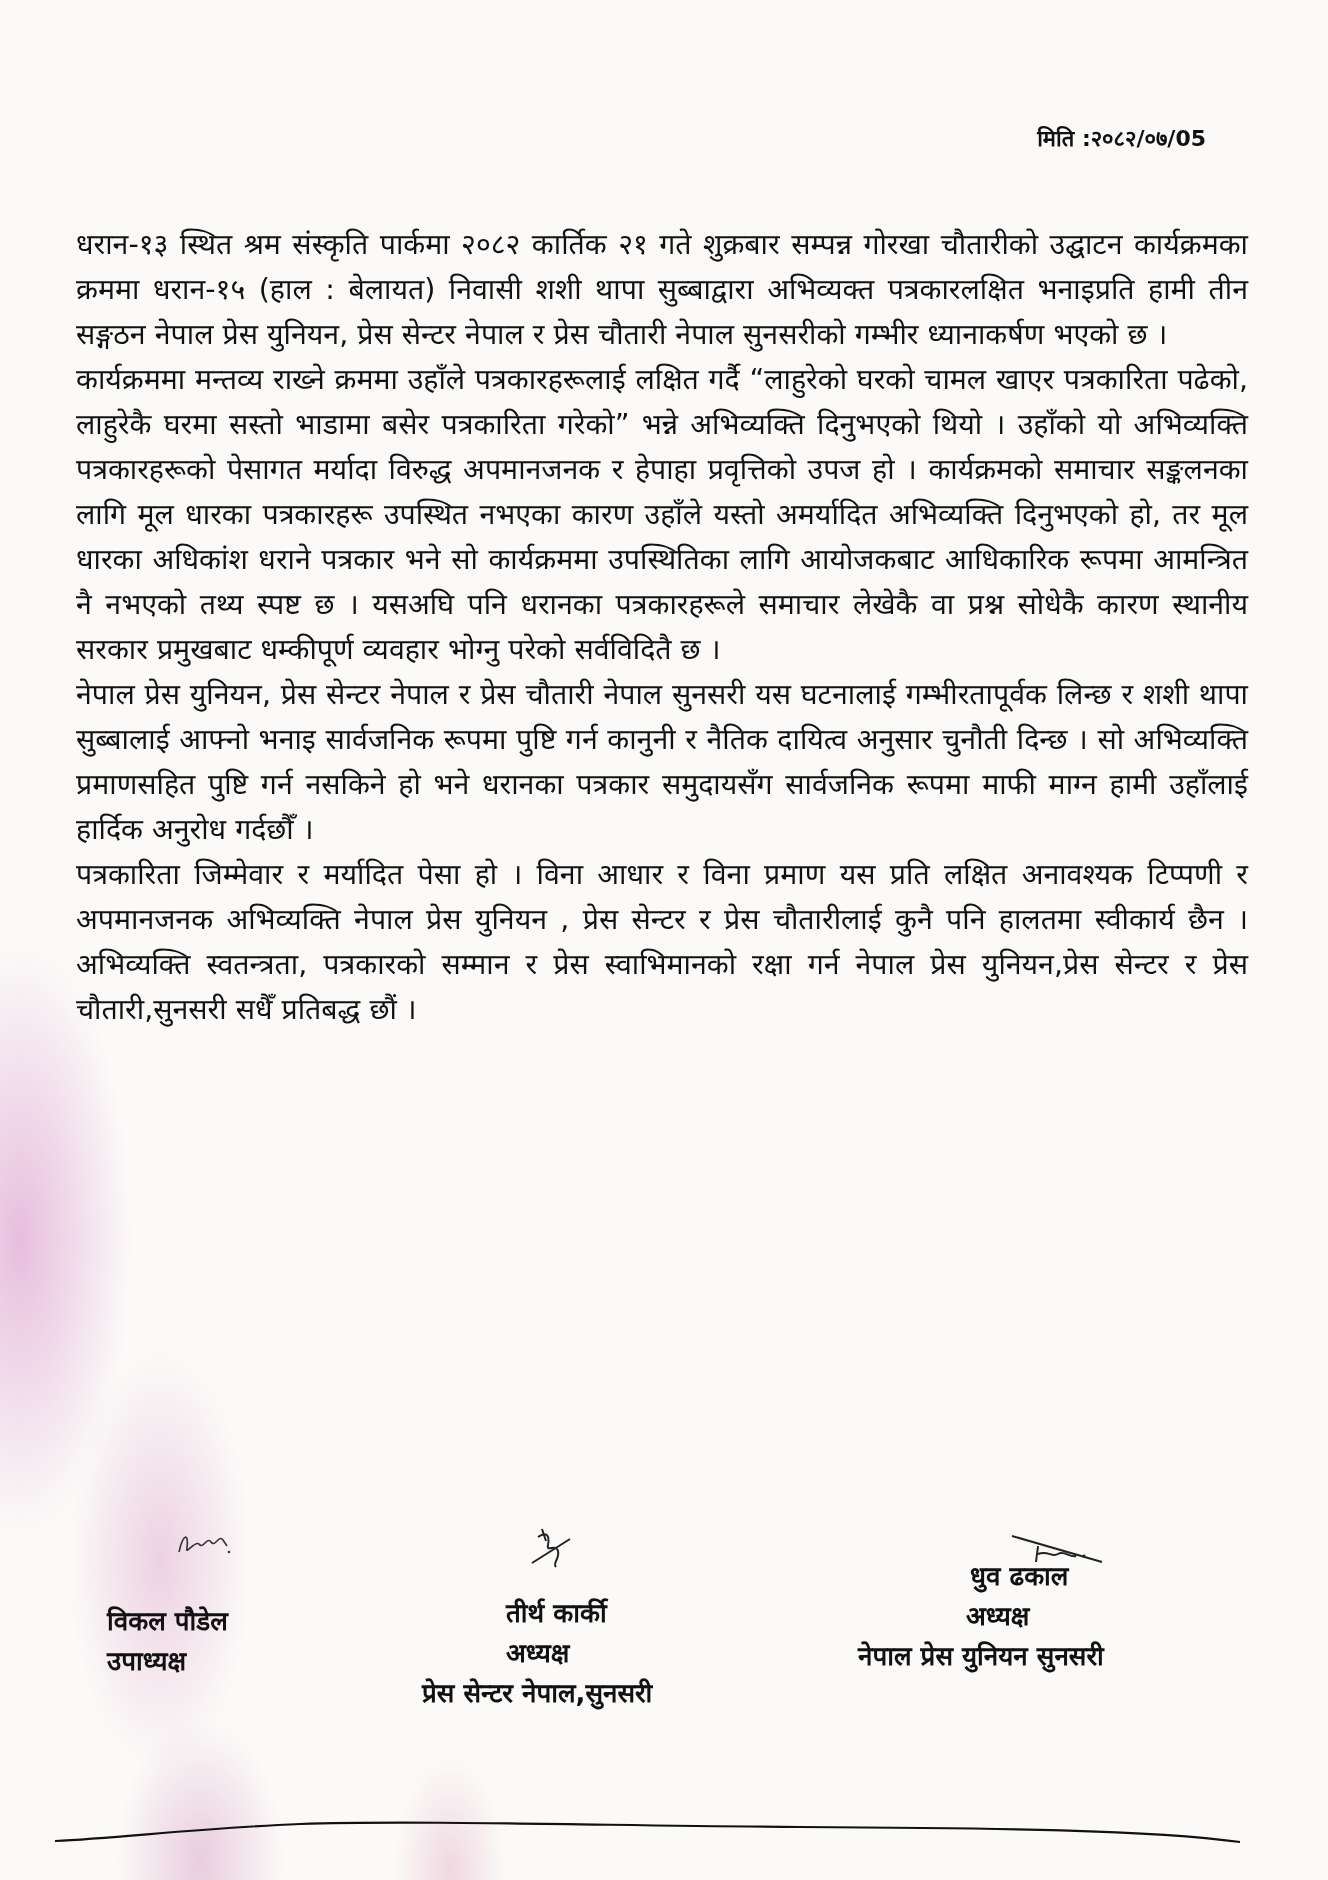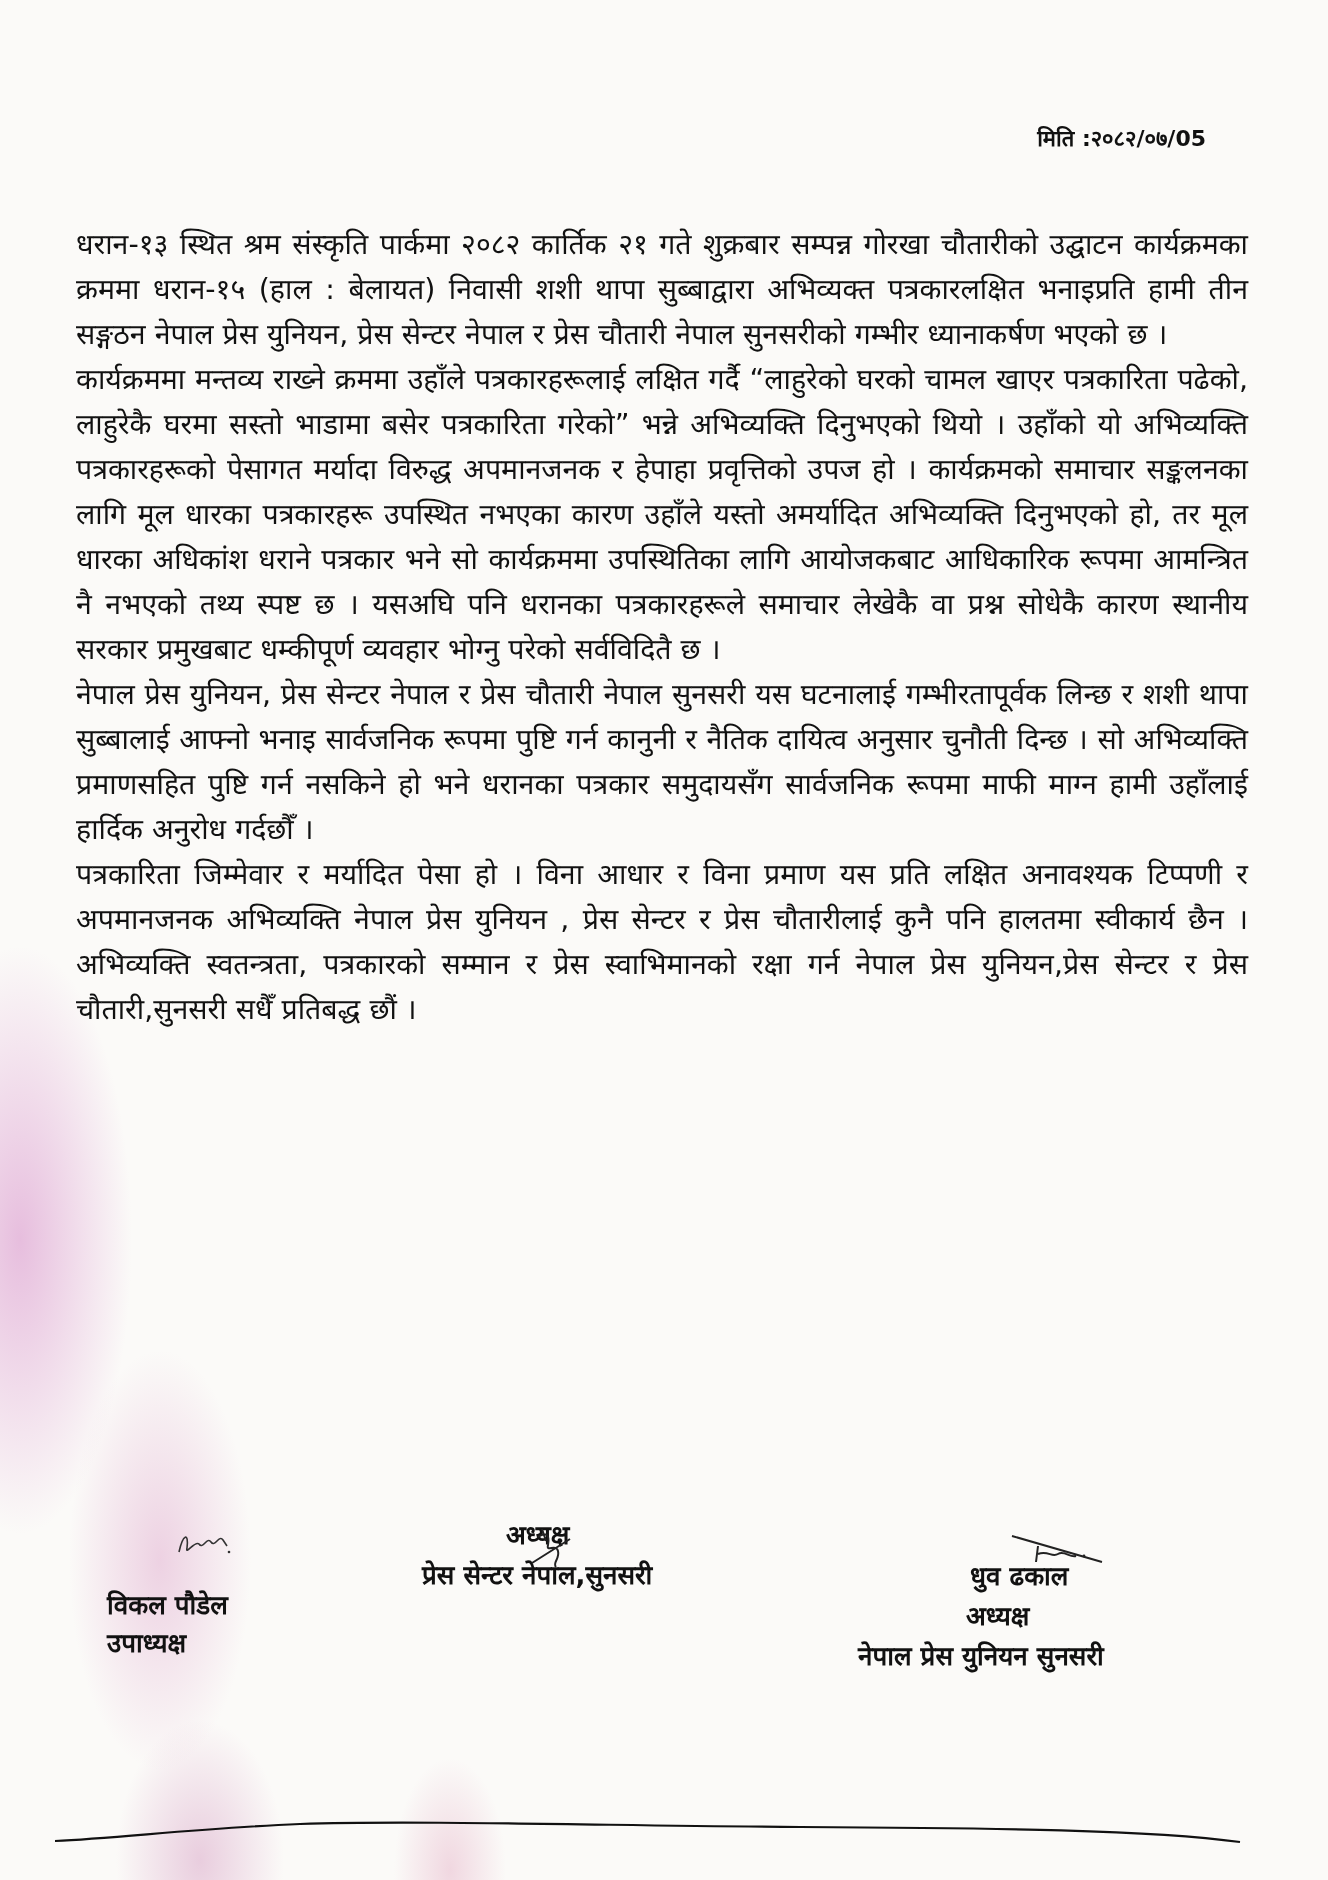--- a/index.html
+++ b/index.html
@@ -57,28 +57,29 @@
     <p>कार्यक्रममा मन्तव्य राख्ने क्रममा उहाँले पत्रकारहरूलाई लक्षित गर्दै “लाहुरेको घरको चामल खाएर पत्रकारिता पढेको, लाहुरेकै घरमा सस्तो भाडामा बसेर पत्रकारिता गरेको” भन्ने अभिव्यक्ति दिनुभएको थियो । उहाँको यो अभिव्यक्ति पत्रकारहरूको पेसागत मर्यादा विरुद्ध अपमानजनक र हेपाहा प्रवृत्तिको उपज हो । कार्यक्रमको समाचार सङ्कलनका लागि मूल धारका पत्रकारहरू उपस्थित नभएका कारण उहाँले यस्तो अमर्यादित अभिव्यक्ति दिनुभएको हो, तर मूल धारका अधिकांश धराने पत्रकार भने सो कार्यक्रममा उपस्थितिका लागि आयोजकबाट आधिकारिक रूपमा आमन्त्रित नै नभएको तथ्य स्पष्ट छ । यसअघि पनि धरानका पत्रकारहरूले समाचार लेखेकै वा प्रश्न सोधेकै कारण स्थानीय सरकार प्रमुखबाट धम्कीपूर्ण व्यवहार भोग्नु परेको सर्वविदितै छ ।</p>
     <p>नेपाल प्रेस युनियन, प्रेस सेन्टर नेपाल र प्रेस चौतारी नेपाल  सुनसरी यस घटनालाई गम्भीरतापूर्वक लिन्छ र  शशी थापा सुब्बालाई आफ्नो भनाइ सार्वजनिक रूपमा पुष्टि गर्न कानुनी र नैतिक दायित्व अनुसार चुनौती दिन्छ । सो अभिव्यक्ति प्रमाणसहित पुष्टि गर्न नसकिने हो भने धरानका पत्रकार समुदायसँग सार्वजनिक रूपमा माफी माग्न हामी उहाँलाई हार्दिक अनुरोध गर्दछौँ ।</p>
     <p>पत्रकारिता जिम्मेवार र मर्यादित पेसा हो । विना आधार र विना प्रमाण यस प्रति लक्षित अनावश्यक टिप्पणी र अपमानजनक अभिव्यक्ति नेपाल प्रेस युनियन , प्रेस सेन्टर र प्रेस चौतारीलाई कुनै पनि हालतमा स्वीकार्य छैन । अभिव्यक्ति स्वतन्त्रता, पत्रकारको सम्मान र प्रेस स्वाभिमानको रक्षा गर्न नेपाल प्रेस युनियन,प्रेस सेन्टर र प्रेस चौतारी,सुनसरी सधैँ प्रतिबद्ध छौं ।</p>
   </div>
 
   <div class="sig" style="left:55px; top:1540px; width:360px;">
     <svg width="60" height="36" style="left:118px; top:-14px;" viewBox="0 0 60 36">
       <path d="M6 26 C10 8, 16 6, 14 22 C12 30, 22 14, 26 18 C30 24, 34 10, 38 16 C42 22, 46 8, 50 14 L54 20" fill="none" stroke="#333" stroke-width="1.6"></path>
       <circle cx="56" cy="26" r="1.3" fill="#333"></circle>
     </svg>
-    <span class="line" style="padding-left:52px; margin-top:45px;">विकल पौडेल</span>
-    <span class="line" style="padding-left:52px;font-family:Liberation Mono, monospace;">उपाध्यक्ष</span>
+    <span class="line" style="padding-left:52px; margin-top:61px;">विकल पौडेल</span>
+    <span class="line" style="padding-left:52px;">उपाध्यक्ष</span>
   </div>
 
   <div class="sig" style="left:422px; top:1515px; width:320px;">
     <svg width="50" height="50" style="left:106px; top:8px;" viewBox="0 0 50 50">
       <path d="M14 6 L18 18 M10 14 C18 8, 22 12, 20 22 C18 30, 28 20, 30 28 C32 36, 24 40, 28 44 M4 40 L42 16" fill="none" stroke="#222" stroke-width="2"></path>
     </svg>
+    <span class="line" style="padding-left:84px; margin-top:78px;">तीर्थ कार्की</span>
     <span class="line" style="padding-left:84px;">अध्यक्ष</span>
     <span class="line">प्रेस सेन्टर नेपाल,सुनसरी</span>
   </div>
 
   <div class="sig" style="left:858px; top:1520px; width:340px;">
     <svg width="100" height="40" style="left:150px; top:12px;" viewBox="0 0 100 40">
       <path d="M4 4 L94 30 M30 14 L28 30 M30 22 C40 18, 44 26, 50 22 C56 18, 62 26, 68 24" fill="none" stroke="#222" stroke-width="2"></path>
       <circle cx="76" cy="24" r="1.4" fill="#222"></circle>
     </svg>
     <span class="line" style="padding-left:112px; margin-top:36px;">धुव ढकाल</span>

